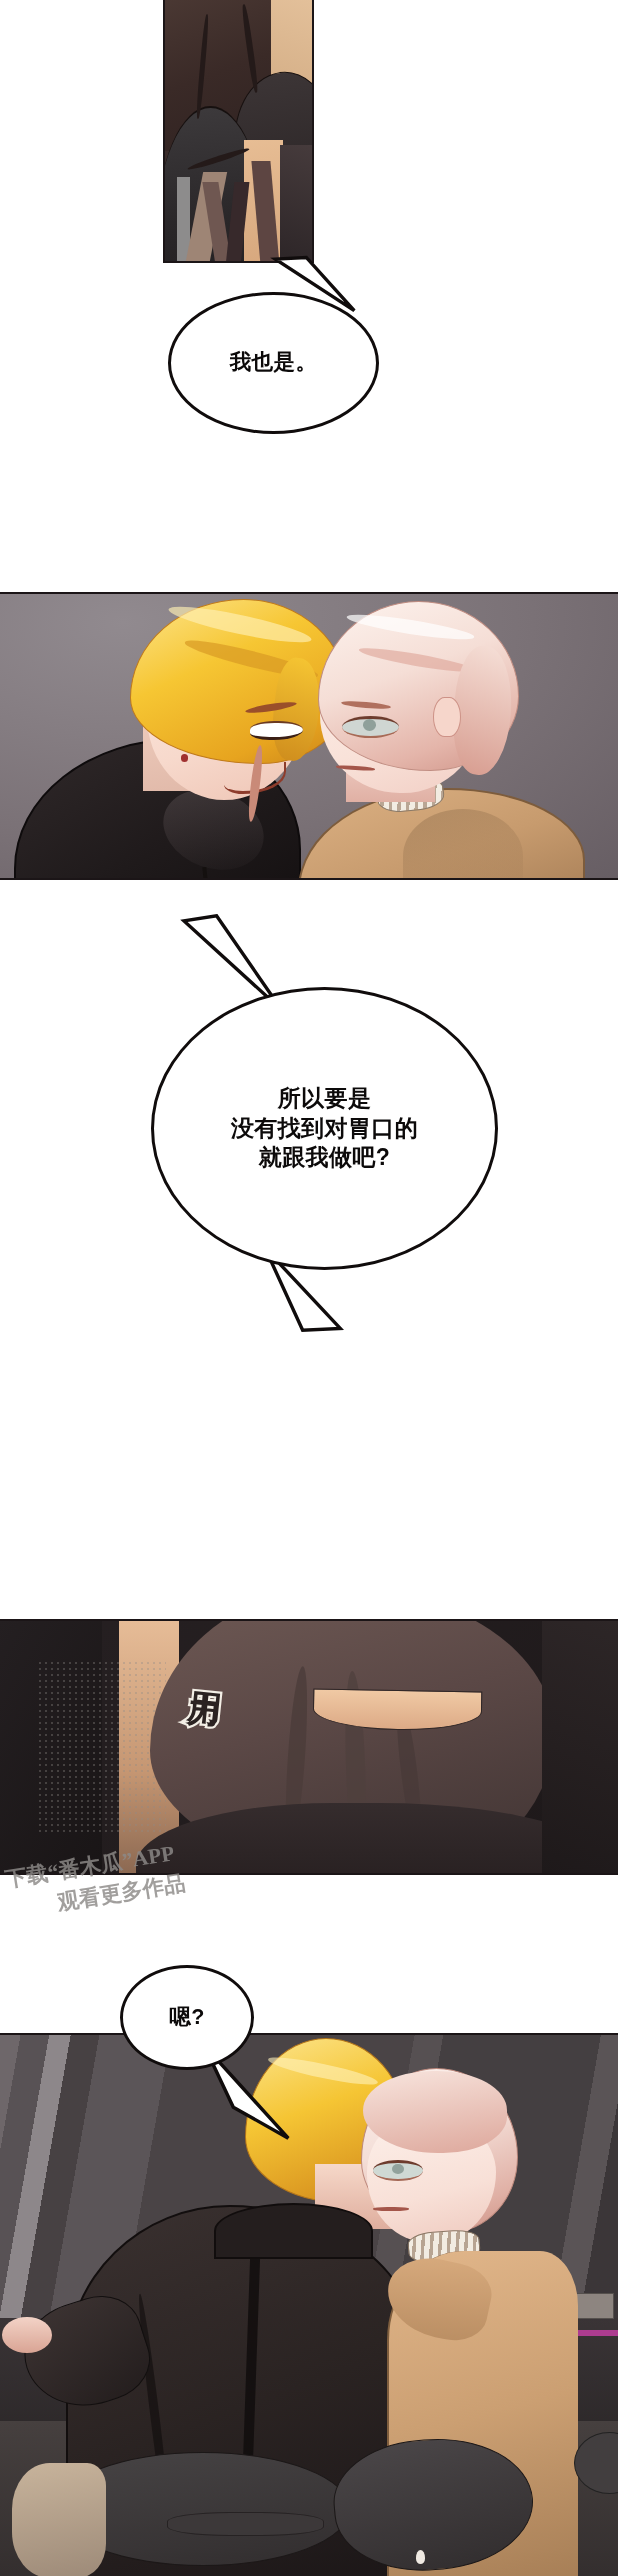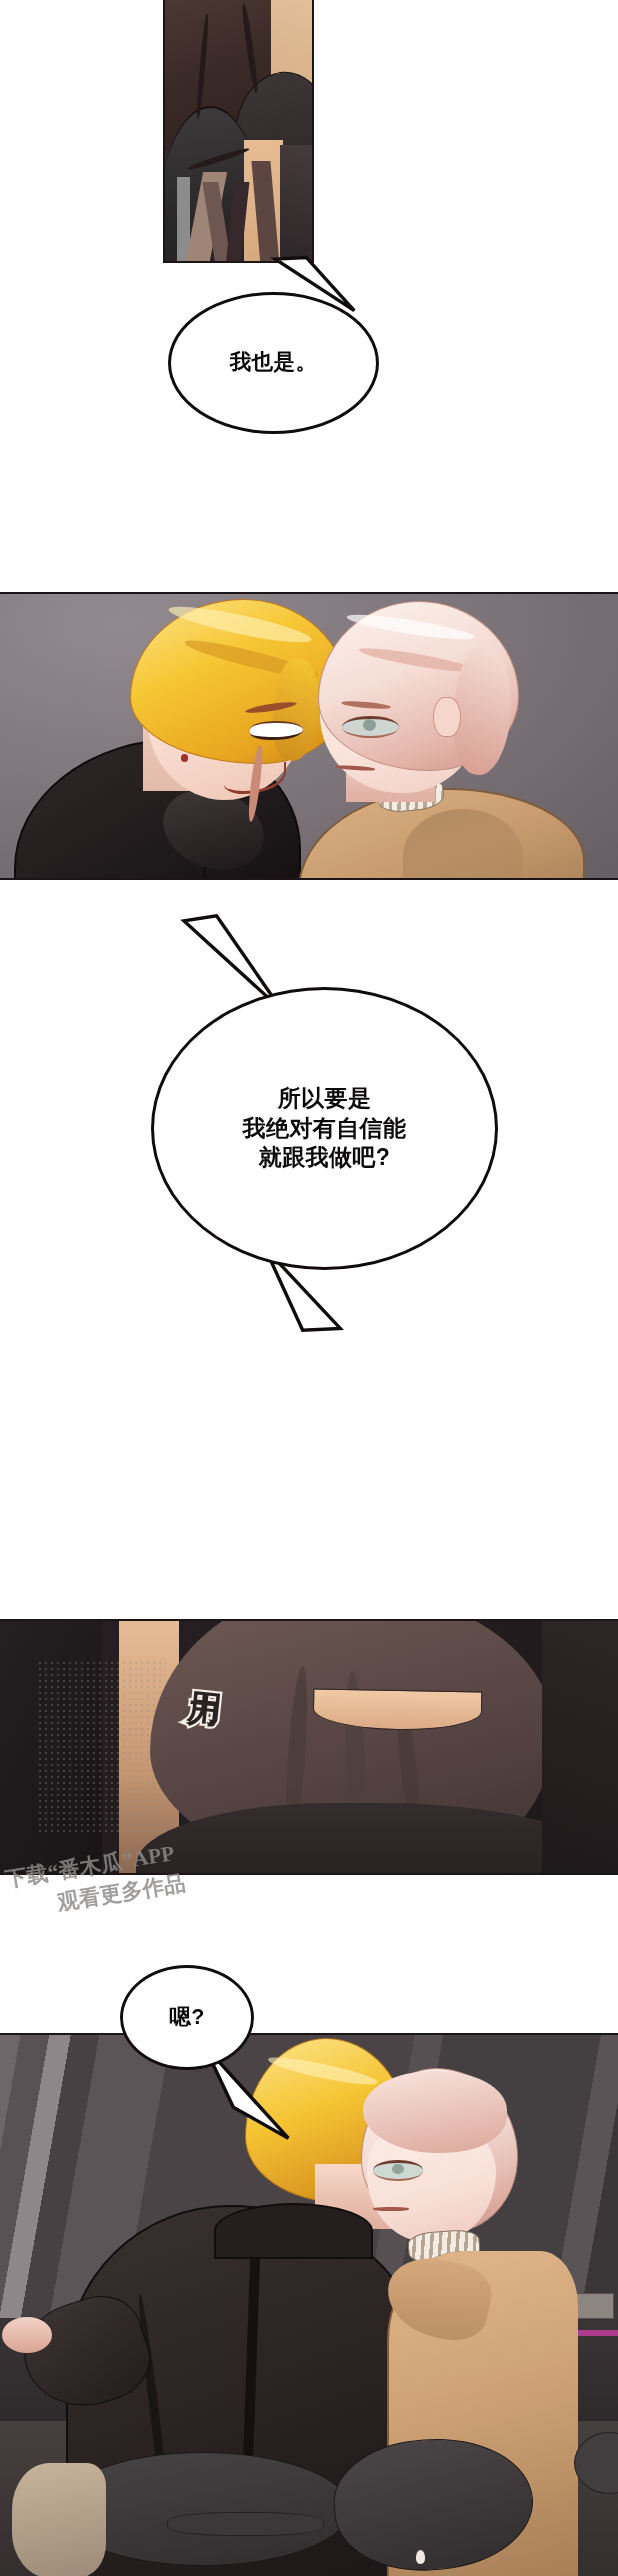--- a/index.html
+++ b/index.html
@@ -183,21 +183,21 @@
     <div class="sh" style="left:337px;top:172px;width:39px;height:4.3px;border-radius:40%;background:#a4564a;transform:rotate(4deg);"></div>
 
     <div class="sh" style="left:206px;top:273px;width:4.3px;height:52px;background:#14100f;transform:rotate(-6deg);"></div>
   </div>
 
   <svg class="tail" style="left:172px;top:914px;width:120px;height:103px;" viewBox="0 0 140 120">
     <path d="M128 112 L14 8 L52 2 Z" fill="#ffffff" stroke="#100c0c" stroke-width="4"></path>
   </svg>
   <div class="bubble oval" id="bubble2">
     <span class="txt">所以要是
-我绝对有自信能
+没有找到对胃口的
 就跟我做吧?</span>
   </div>
 
   <svg class="tail" style="left:258px;top:1243px;width:103px;height:94px;" viewBox="0 0 120 110">
     <path d="M8 6 L96 100 L52 102 Z" fill="#ffffff" stroke="#100c0c" stroke-width="4"></path>
   </svg>
 
   <div class="panel" id="panel3">
     <div class="sh" style="left:0;top:0;width:103px;height:100%;background:linear-gradient(120deg,#241f21,#191516);"></div>
     <div class="sh" style="left:120px;top:0;width:60px;height:100%;

